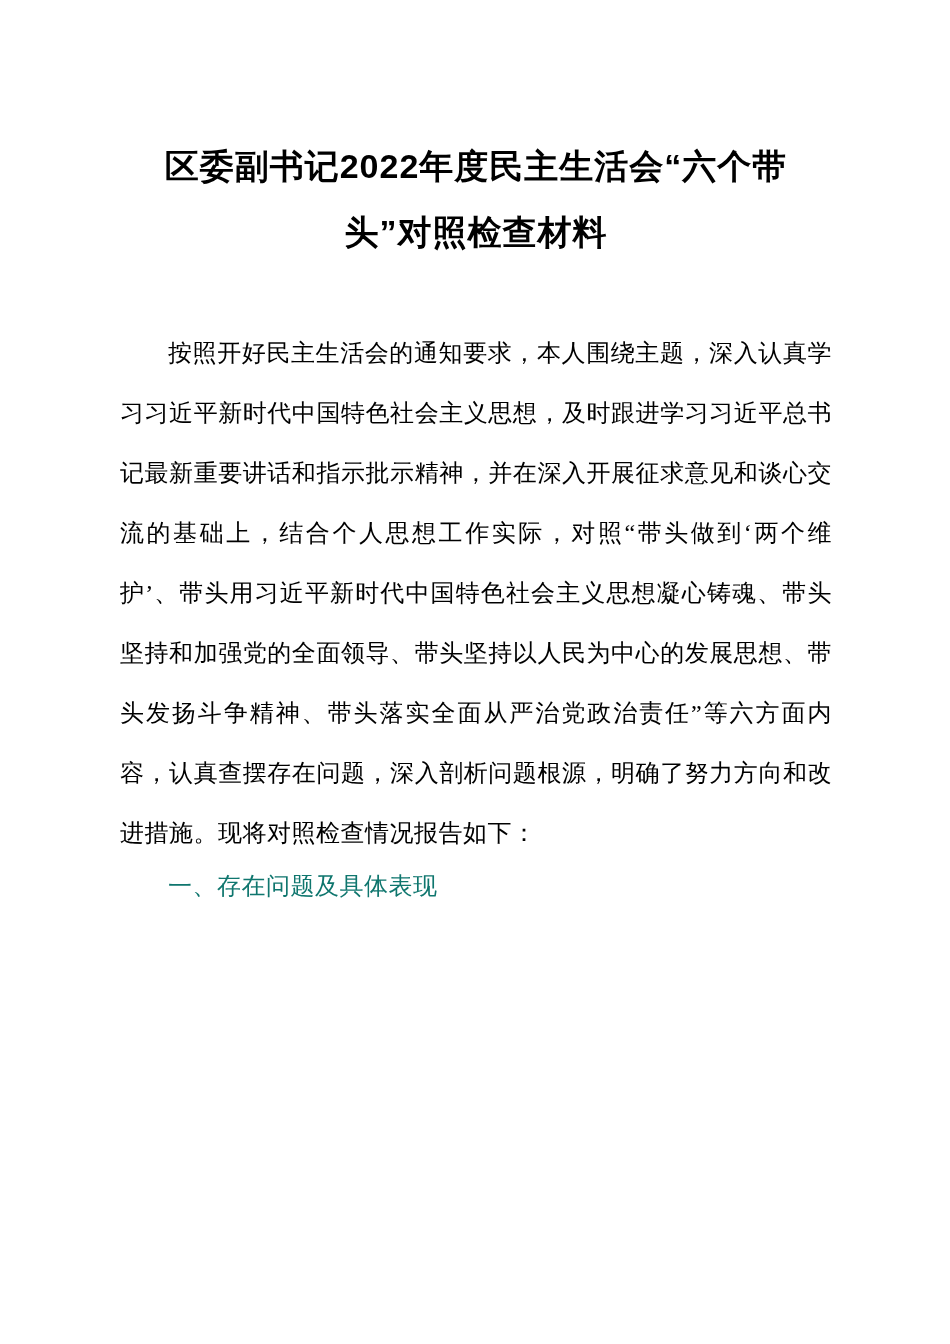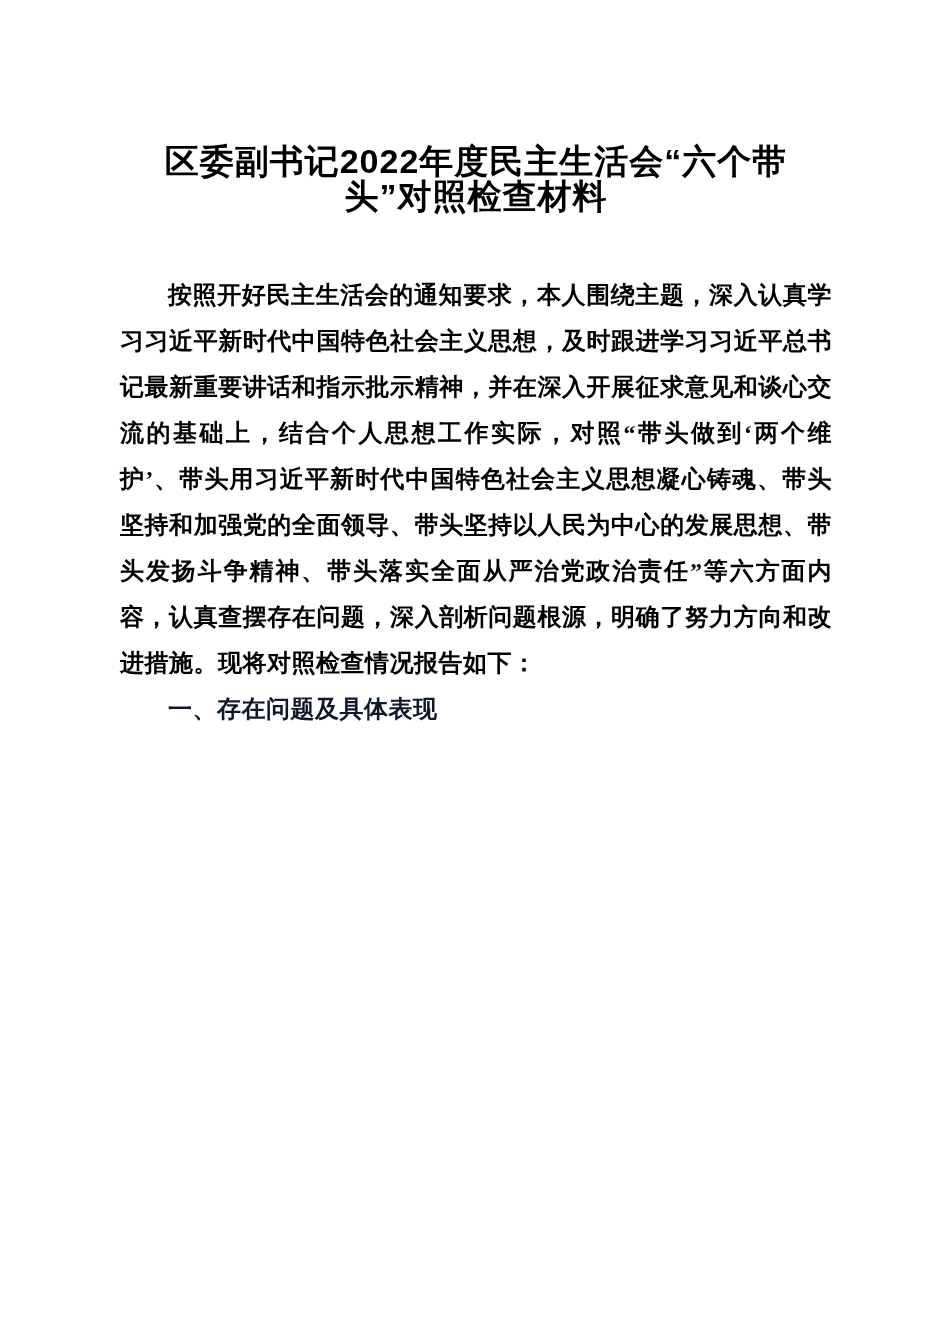--- a/index.html
+++ b/index.html
@@ -16,45 +16,44 @@
     box-sizing: border-box;
     padding: 128px 118px 0 120px;
     color: #000000;
     overflow: hidden;
     font-family: "Liberation Serif", serif;
   }
   .doc-title {
     font-family: "Liberation Sans", sans-serif;
     font-weight: bold;
     font-size: 34px;
-    line-height: 35px;
+    line-height: 66px;
     text-align: center;
     letter-spacing: 1px;
-    margin: 16px 14px 58px 14px;
+    margin: 5px 14px 58px 14px;
     color: #000000;
   }
   .para {
     font-size: 24px;
-    line-height: 46px;
+    line-height: 60px;
     text-align: justify;
     text-justify: inter-ideograph;
     text-indent: 2em;
     margin: 0;
     color: #000000;
     letter-spacing: 0.5px;
-    font-weight: bold;
   }
   .section-heading {
     font-family: "Liberation Sans", sans-serif;
-    font-weight: bold;
+    font-weight: normal;
     font-size: 24px;
     line-height: 46px;
     text-indent: 2em;
     margin: 0;
-    color: #0f172a;
+    color: #0f766e;
     letter-spacing: 0.5px;
   }
 </style>
 </head>
 <body>
 
 <div class="page">
   <h1 class="doc-title">区委副书记2022年度民主生活会“六个带头”对照检查材料</h1>
 
   <p class="para">按照开好民主生活会的通知要求，本人围绕主题，深入认真学习习近平新时代中国特色社会主义思想，及时跟进学习习近平总书记最新重要讲话和指示批示精神，并在深入开展征求意见和谈心交流的基础上，结合个人思想工作实际，对照“带头做到‘两个维护’、带头用习近平新时代中国特色社会主义思想凝心铸魂、带头坚持和加强党的全面领导、带头坚持以人民为中心的发展思想、带头发扬斗争精神、带头落实全面从严治党政治责任”等六方面内容，认真查摆存在问题，深入剖析问题根源，明确了努力方向和改进措施。现将对照检查情况报告如下：</p>

